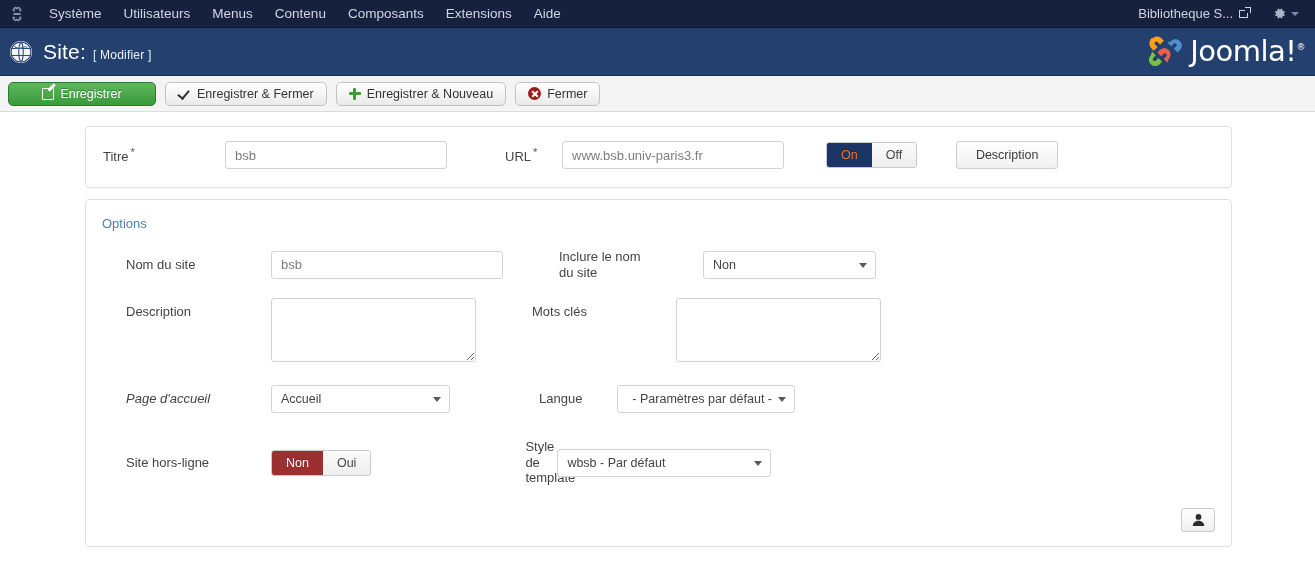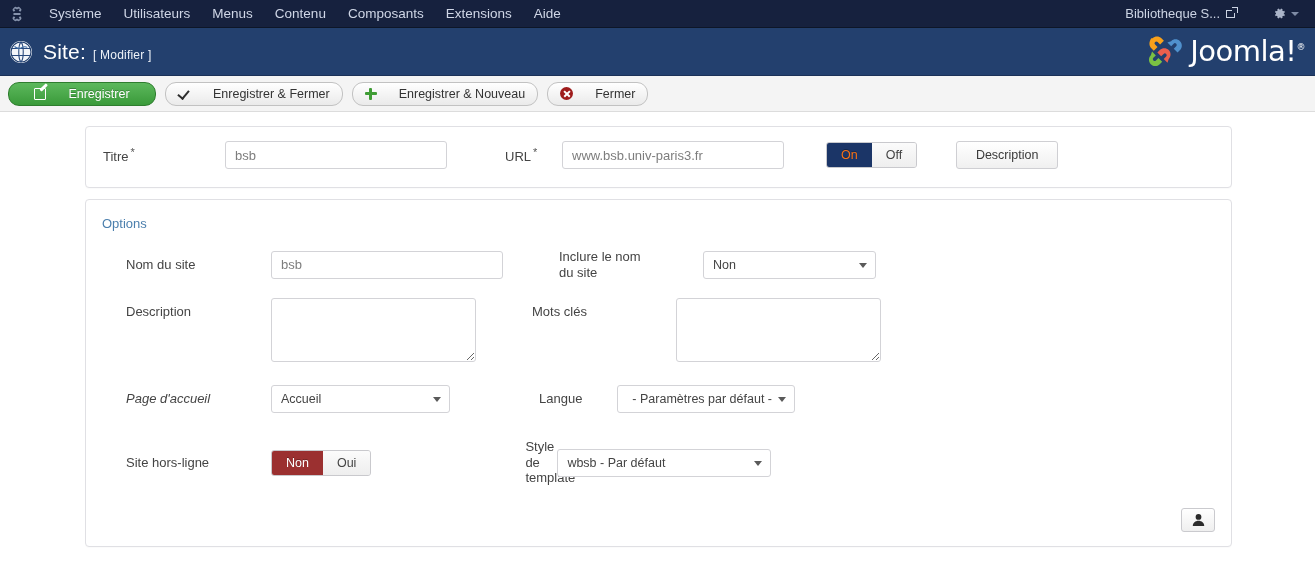--- a/index.html
+++ b/index.html
@@ -36,21 +36,21 @@
     font-size: 13.5px;
     padding: 5px 11px;
     text-decoration: none;
     white-space: nowrap;
     cursor: pointer;
   }
   .topbar-right {
     margin-left: auto;
     display: flex;
     align-items: center;
-    gap: 13px;
+    gap: 0;
     justify-content: center;
   }
   .site-link {
     color: #ccd4e4;
     font-size: 13px;
     display: flex;
     align-items: center;
     gap: 6px;
     padding: 4px 8px;
     cursor: pointer;
@@ -142,24 +142,24 @@
     border-bottom: 1px solid #dcdcdc;
     display: flex;
     align-items: center;
     padding: 0 8px;
     gap: 9px;
   }
   .btn {
     height: 24px;
     display: inline-flex;
     align-items: center;
-    gap: 22px;
+    gap: 6px;
     padding: 0 12px;
     font-size: 12.5px;
-    border-radius: 11px;
+    border-radius: 5px;
     border: 1px solid #c2c2c2;
     background: linear-gradient(#ffffff, #eaeaea);
     color: #333333;
     cursor: pointer;
     white-space: nowrap;
   }
   .btn-save {
     width: 148px;
     justify-content: center;
     border: 1px solid #2e7d2e;

